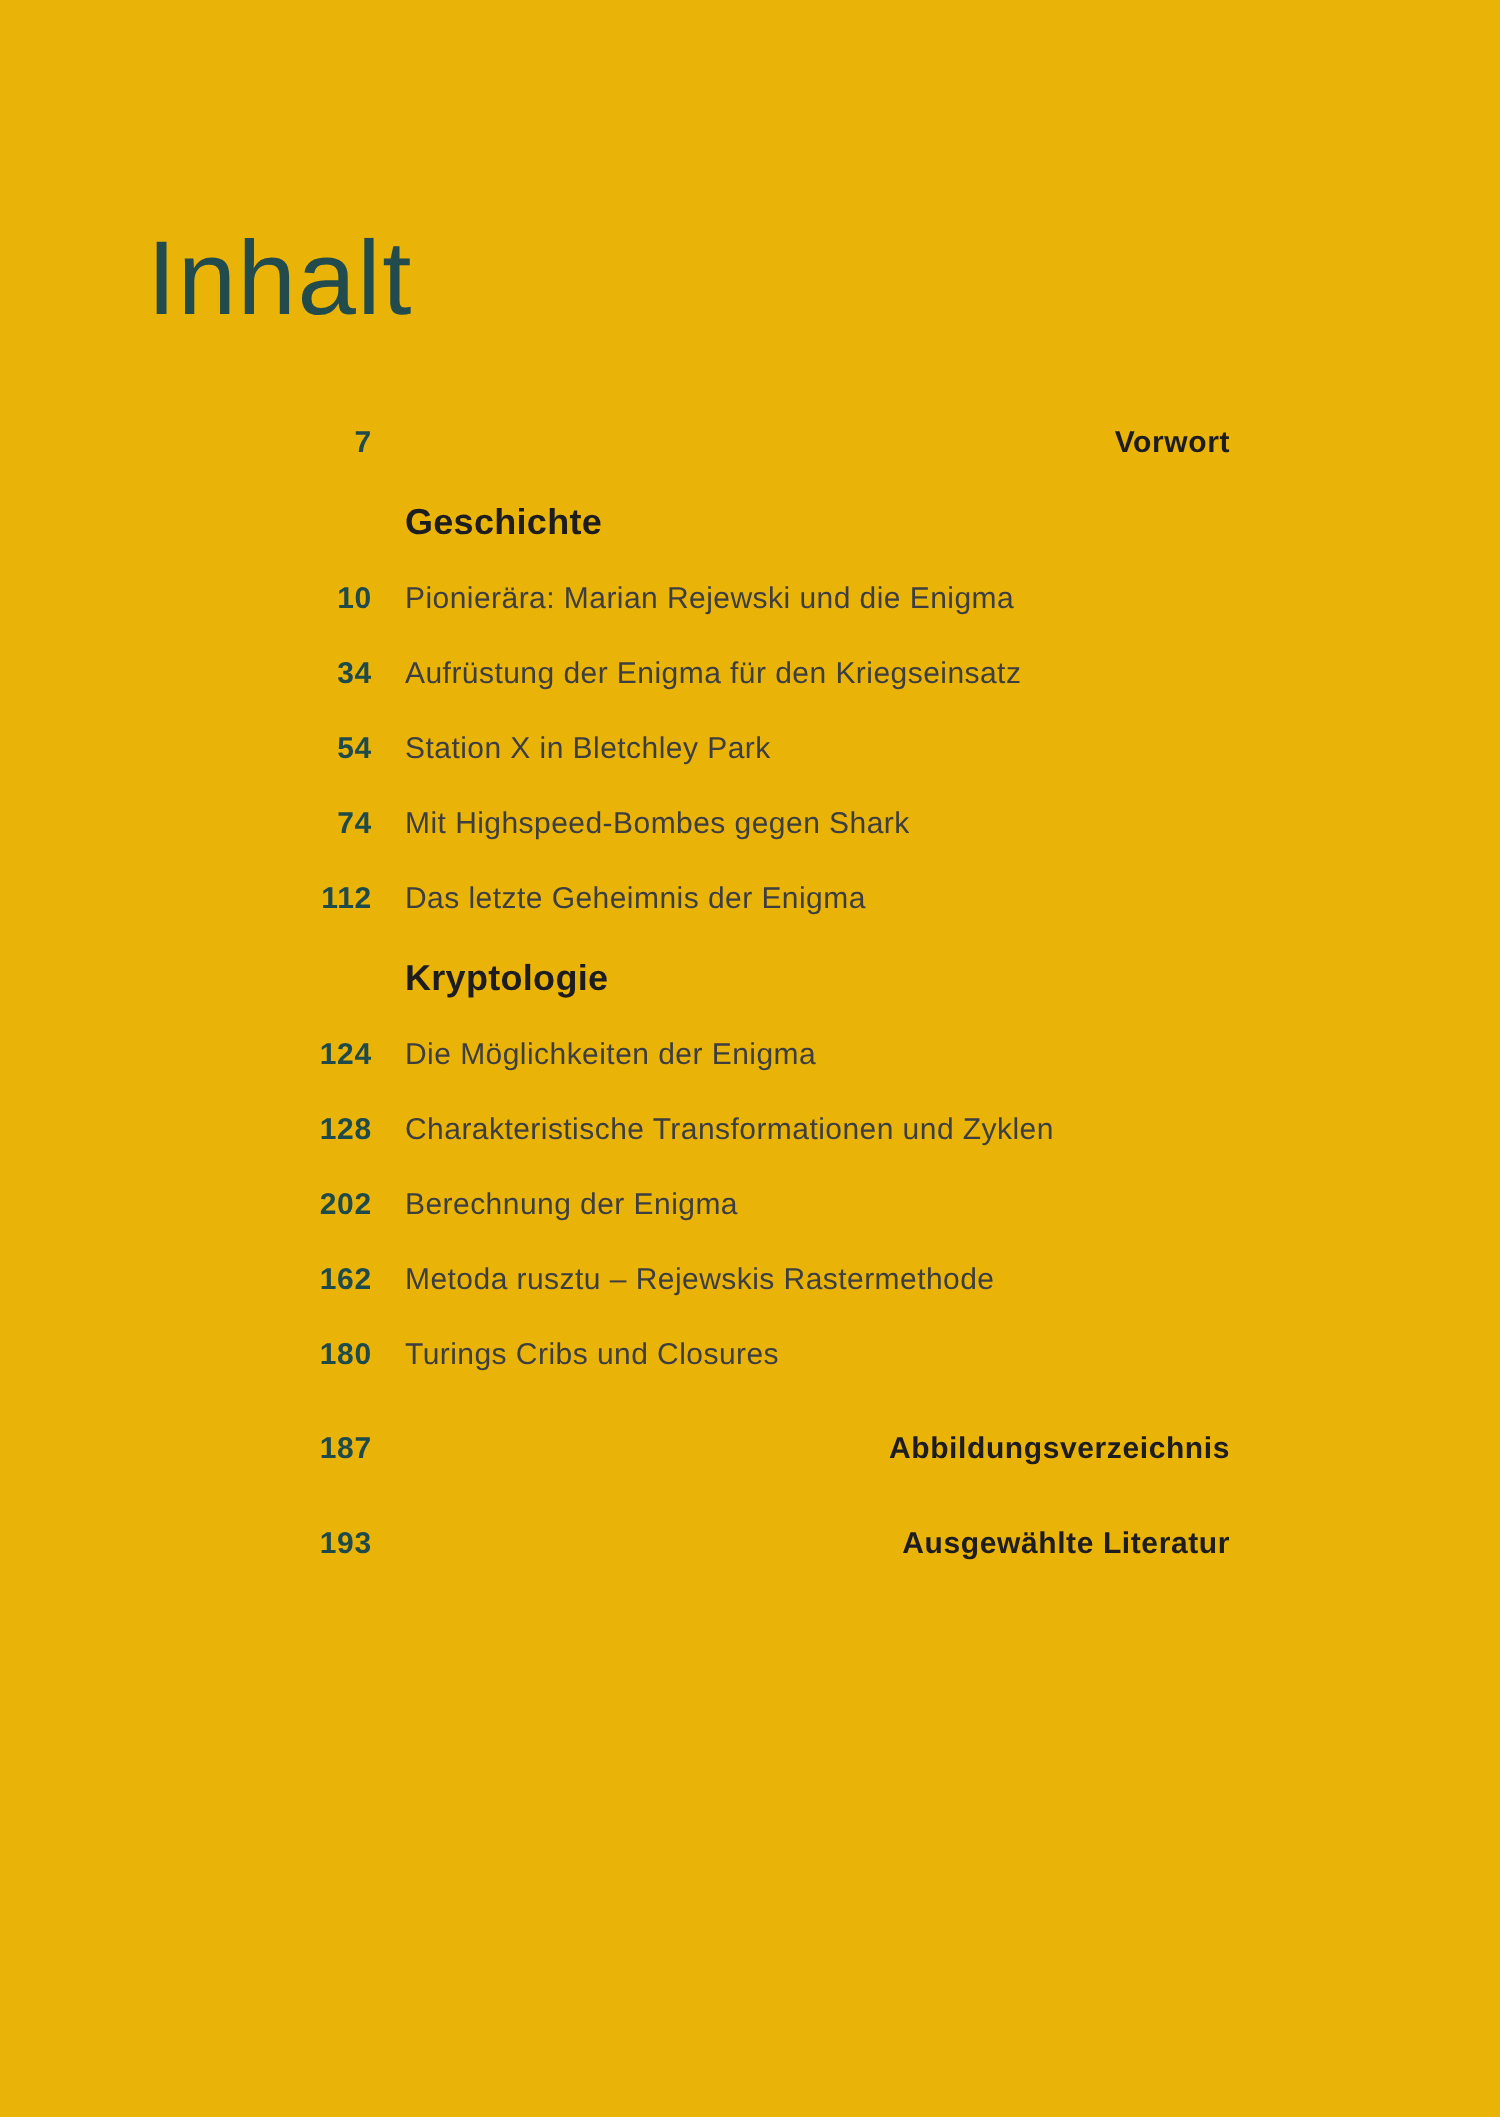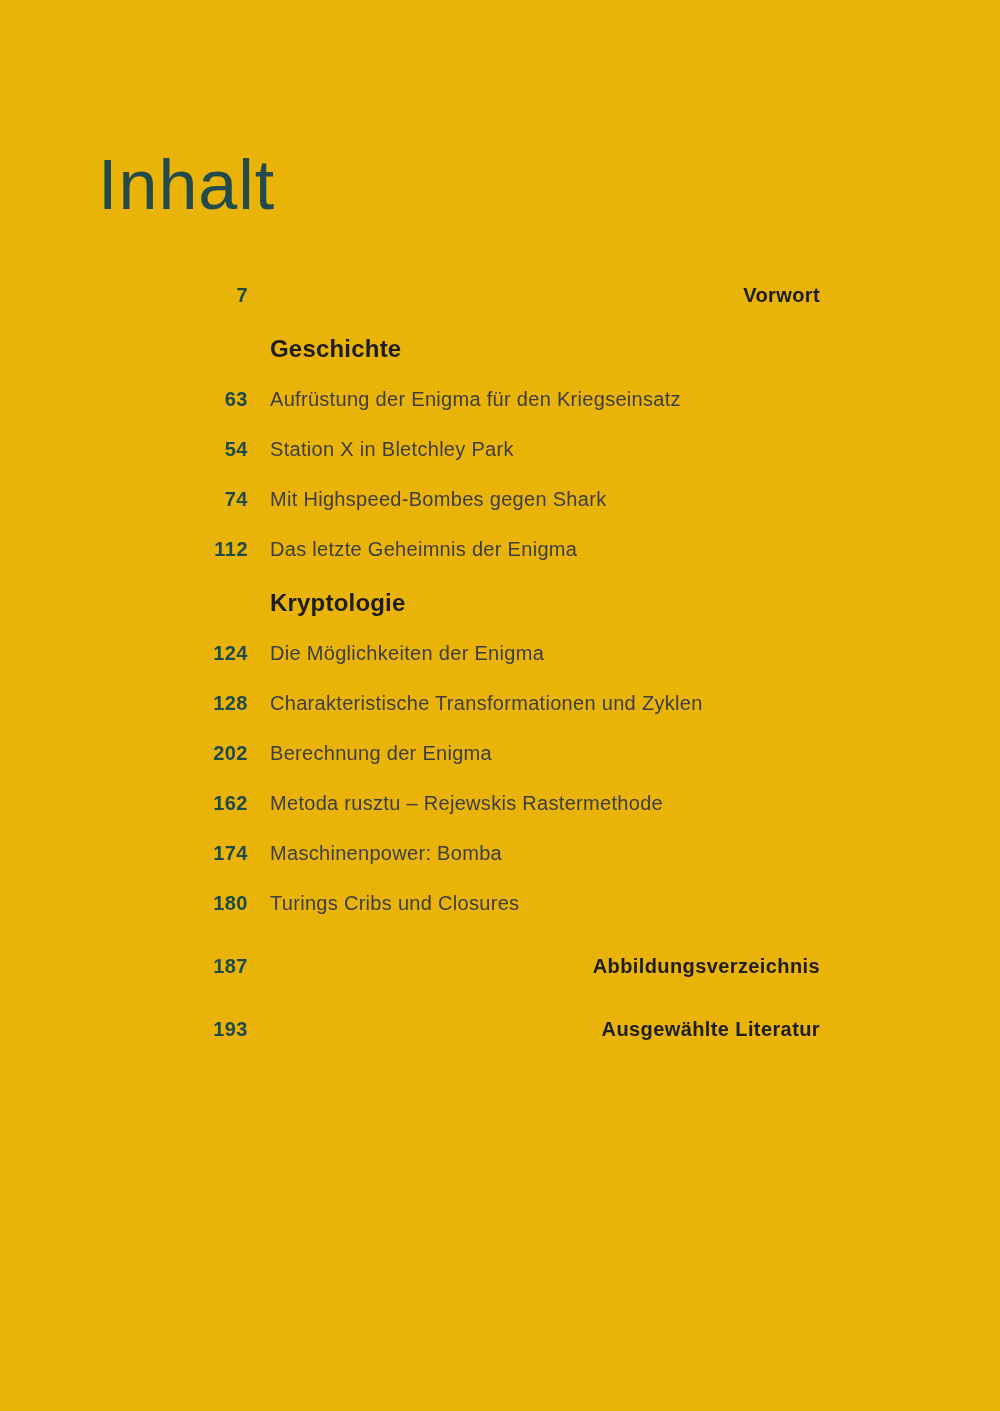--- a/index.html
+++ b/index.html
@@ -88,23 +88,27 @@
     <div class="row bold">
       <span class="num">7</span>
       <span class="label">Vorwort</span>
     </div>
 
     <div class="row heading-row">
       <span class="num"></span>
       <h2 class="section-heading">Geschichte</h2>
     </div>
 
+    <div class="row">
+      <span class="num">10</span>
+      <span class="label">Pionierära: Marian Rejewski und die Enigma</span>
+    </div>
 
     <div class="row">
-      <span class="num">63</span>
+      <span class="num">34</span>
       <span class="label">Aufrüstung der Enigma für den Kriegseinsatz</span>
     </div>
 
     <div class="row">
       <span class="num">54</span>
       <span class="label">Station X in Bletchley Park</span>
     </div>
 
 
     <div class="row">
@@ -135,24 +139,20 @@
     <div class="row">
       <span class="num">202</span>
       <span class="label">Berechnung der Enigma</span>
     </div>
 
     <div class="row">
       <span class="num">162</span>
       <span class="label">Metoda rusztu – Rejewskis Rastermethode</span>
     </div>
 
-    <div class="row">
-      <span class="num">174</span>
-      <span class="label">Maschinenpower: Bomba</span>
-    </div>
 
     <div class="row">
       <span class="num">180</span>
       <span class="label">Turings Cribs und Closures</span>
     </div>
 
     <div class="row bold gap-xl">
       <span class="num">187</span>
       <span class="label">Abbildungsverzeichnis</span>
     </div>

